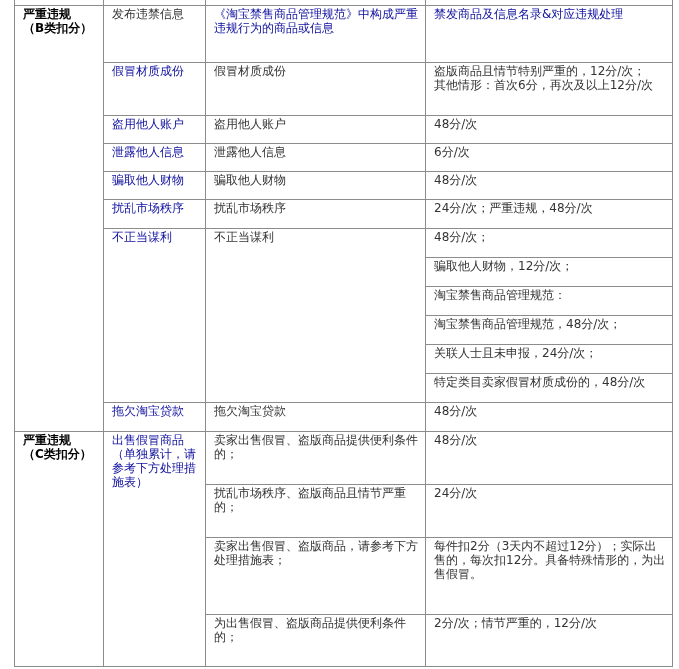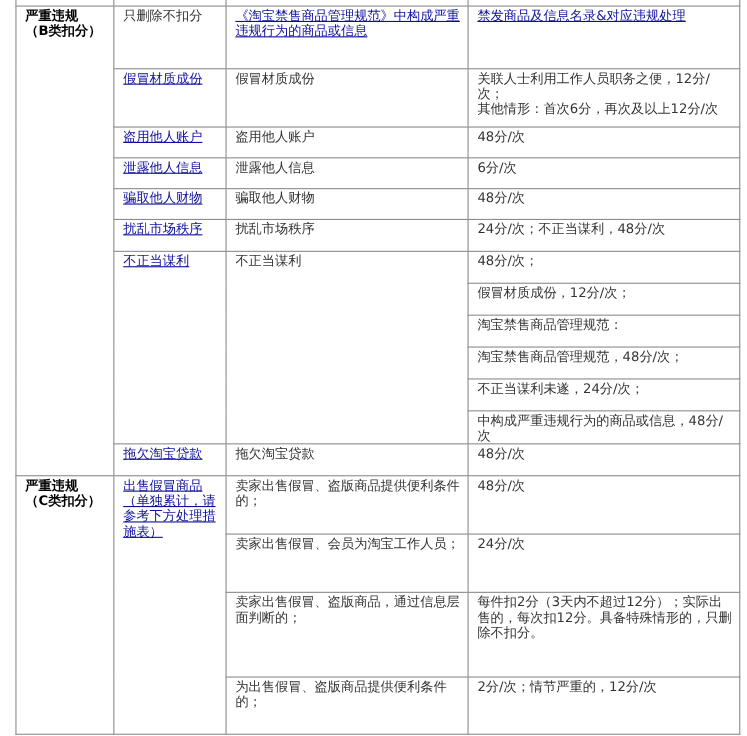--- a/index.html
+++ b/index.html
@@ -37,21 +37,20 @@
     line-height: 0;
   }
   td.cat {
     font-weight: bold;
     color: var(--category, #000000);
     padding-top: 2px;
   }
   td.link {
     color: var(--link, #0f0f9e);
     cursor: pointer;
-    text-decoration: underline;
   }
   td.pen { padding-right: 3px; }
   .h5  { height: 5px;  }
   .h57 { height: 57px; }
   .h53 { height: 53px; }
   .h28 { height: 28px; padding-left: 26px; }
   .h29 { height: 29px; }
   .h77 { height: 77px; }
   .h52 { height: 52px; }
 </style>
@@ -70,29 +69,29 @@
       <tr class="partial h5">
     <td></td>
     <td></td>
     <td></td>
     <td></td>
   </tr>
 
   <tr class="h57">
     <td class="cat" rowspan="13">严重违规
 （B类扣分）</td>
-    <td>只删除不扣分</td>
+    <td>发布违禁信息</td>
     <td class="link">《淘宝禁售商品管理规范》中构成严重违规行为的商品或信息</td>
     <td class="pen link">禁发商品及信息名录&amp;对应违规处理</td>
   </tr>
 
   <tr class="h53">
     <td class="link">假冒材质成份</td>
     <td>假冒材质成份</td>
-    <td class="pen">关联人士利用工作人员职务之便，12分/次；
+    <td class="pen">盗版商品且情节特别严重的，12分/次；
 其他情形：首次6分，再次及以上12分/次</td>
   </tr>
 
   <tr class="h28">
     <td class="link">盗用他人账户</td>
     <td>盗用他人账户</td>
     <td class="pen">48分/次</td>
   </tr>
 
   <tr class="h28">
@@ -103,64 +102,64 @@
 
   <tr class="h28">
     <td class="link">骗取他人财物</td>
     <td>骗取他人财物</td>
     <td class="pen">48分/次</td>
   </tr>
 
   <tr class="h29">
     <td class="link">扰乱市场秩序</td>
     <td>扰乱市场秩序</td>
-    <td class="pen">24分/次；不正当谋利，48分/次</td>
+    <td class="pen">24分/次；严重违规，48分/次</td>
   </tr>
 
   <tr class="h29">
     <td class="link" rowspan="6">不正当谋利</td>
     <td rowspan="6">不正当谋利</td>
     <td class="pen">48分/次；</td>
   </tr>
   <tr class="h29">
-    <td class="pen">假冒材质成份，12分/次；</td>
+    <td class="pen">骗取他人财物，12分/次；</td>
   </tr>
   <tr class="h29">
     <td class="pen">淘宝禁售商品管理规范：</td>
   </tr>
   <tr class="h29">
     <td class="pen">淘宝禁售商品管理规范，48分/次；</td>
   </tr>
   <tr class="h29">
-    <td class="pen">不正当谋利未遂，24分/次；</td>
+    <td class="pen">关联人士且未申报，24分/次；</td>
   </tr>
   <tr class="h29">
-    <td class="pen">中构成严重违规行为的商品或信息，48分/次</td>
+    <td class="pen">特定类目卖家假冒材质成份的，48分/次</td>
   </tr>
 
   <tr class="h29">
     <td class="link">拖欠淘宝贷款</td>
     <td>拖欠淘宝贷款</td>
     <td class="pen">48分/次</td>
   </tr>
 
   <tr class="h53">
     <td class="cat" rowspan="4">严重违规
 （C类扣分）</td>
     <td class="link" rowspan="4">出售假冒商品
 （单独累计，请参考下方处理措施表）</td>
     <td>卖家出售假冒、盗版商品提供便利条件的；</td>
     <td class="pen">48分/次</td>
   </tr>
   <tr class="h53">
-    <td>卖家出售假冒、会员为淘宝工作人员；</td>
+    <td>扰乱市场秩序、盗版商品且情节严重的；</td>
     <td class="pen">24分/次</td>
   </tr>
   <tr class="h77">
-    <td>卖家出售假冒、盗版商品，通过信息层面判断的；</td>
-    <td class="pen">每件扣2分（3天内不超过12分）；实际出售的，每次扣12分。具备特殊情形的，只删除不扣分。</td>
+    <td>卖家出售假冒、盗版商品，请参考下方处理措施表；</td>
+    <td class="pen">每件扣2分（3天内不超过12分）；实际出售的，每次扣12分。具备特殊情形的，为出售假冒。</td>
   </tr>
   <tr class="h52">
     <td>为出售假冒、盗版商品提供便利条件的；</td>
     <td class="pen">2分/次；情节严重的，12分/次</td>
   </tr>
 </tbody>
   </table>
 
 </body></html>

